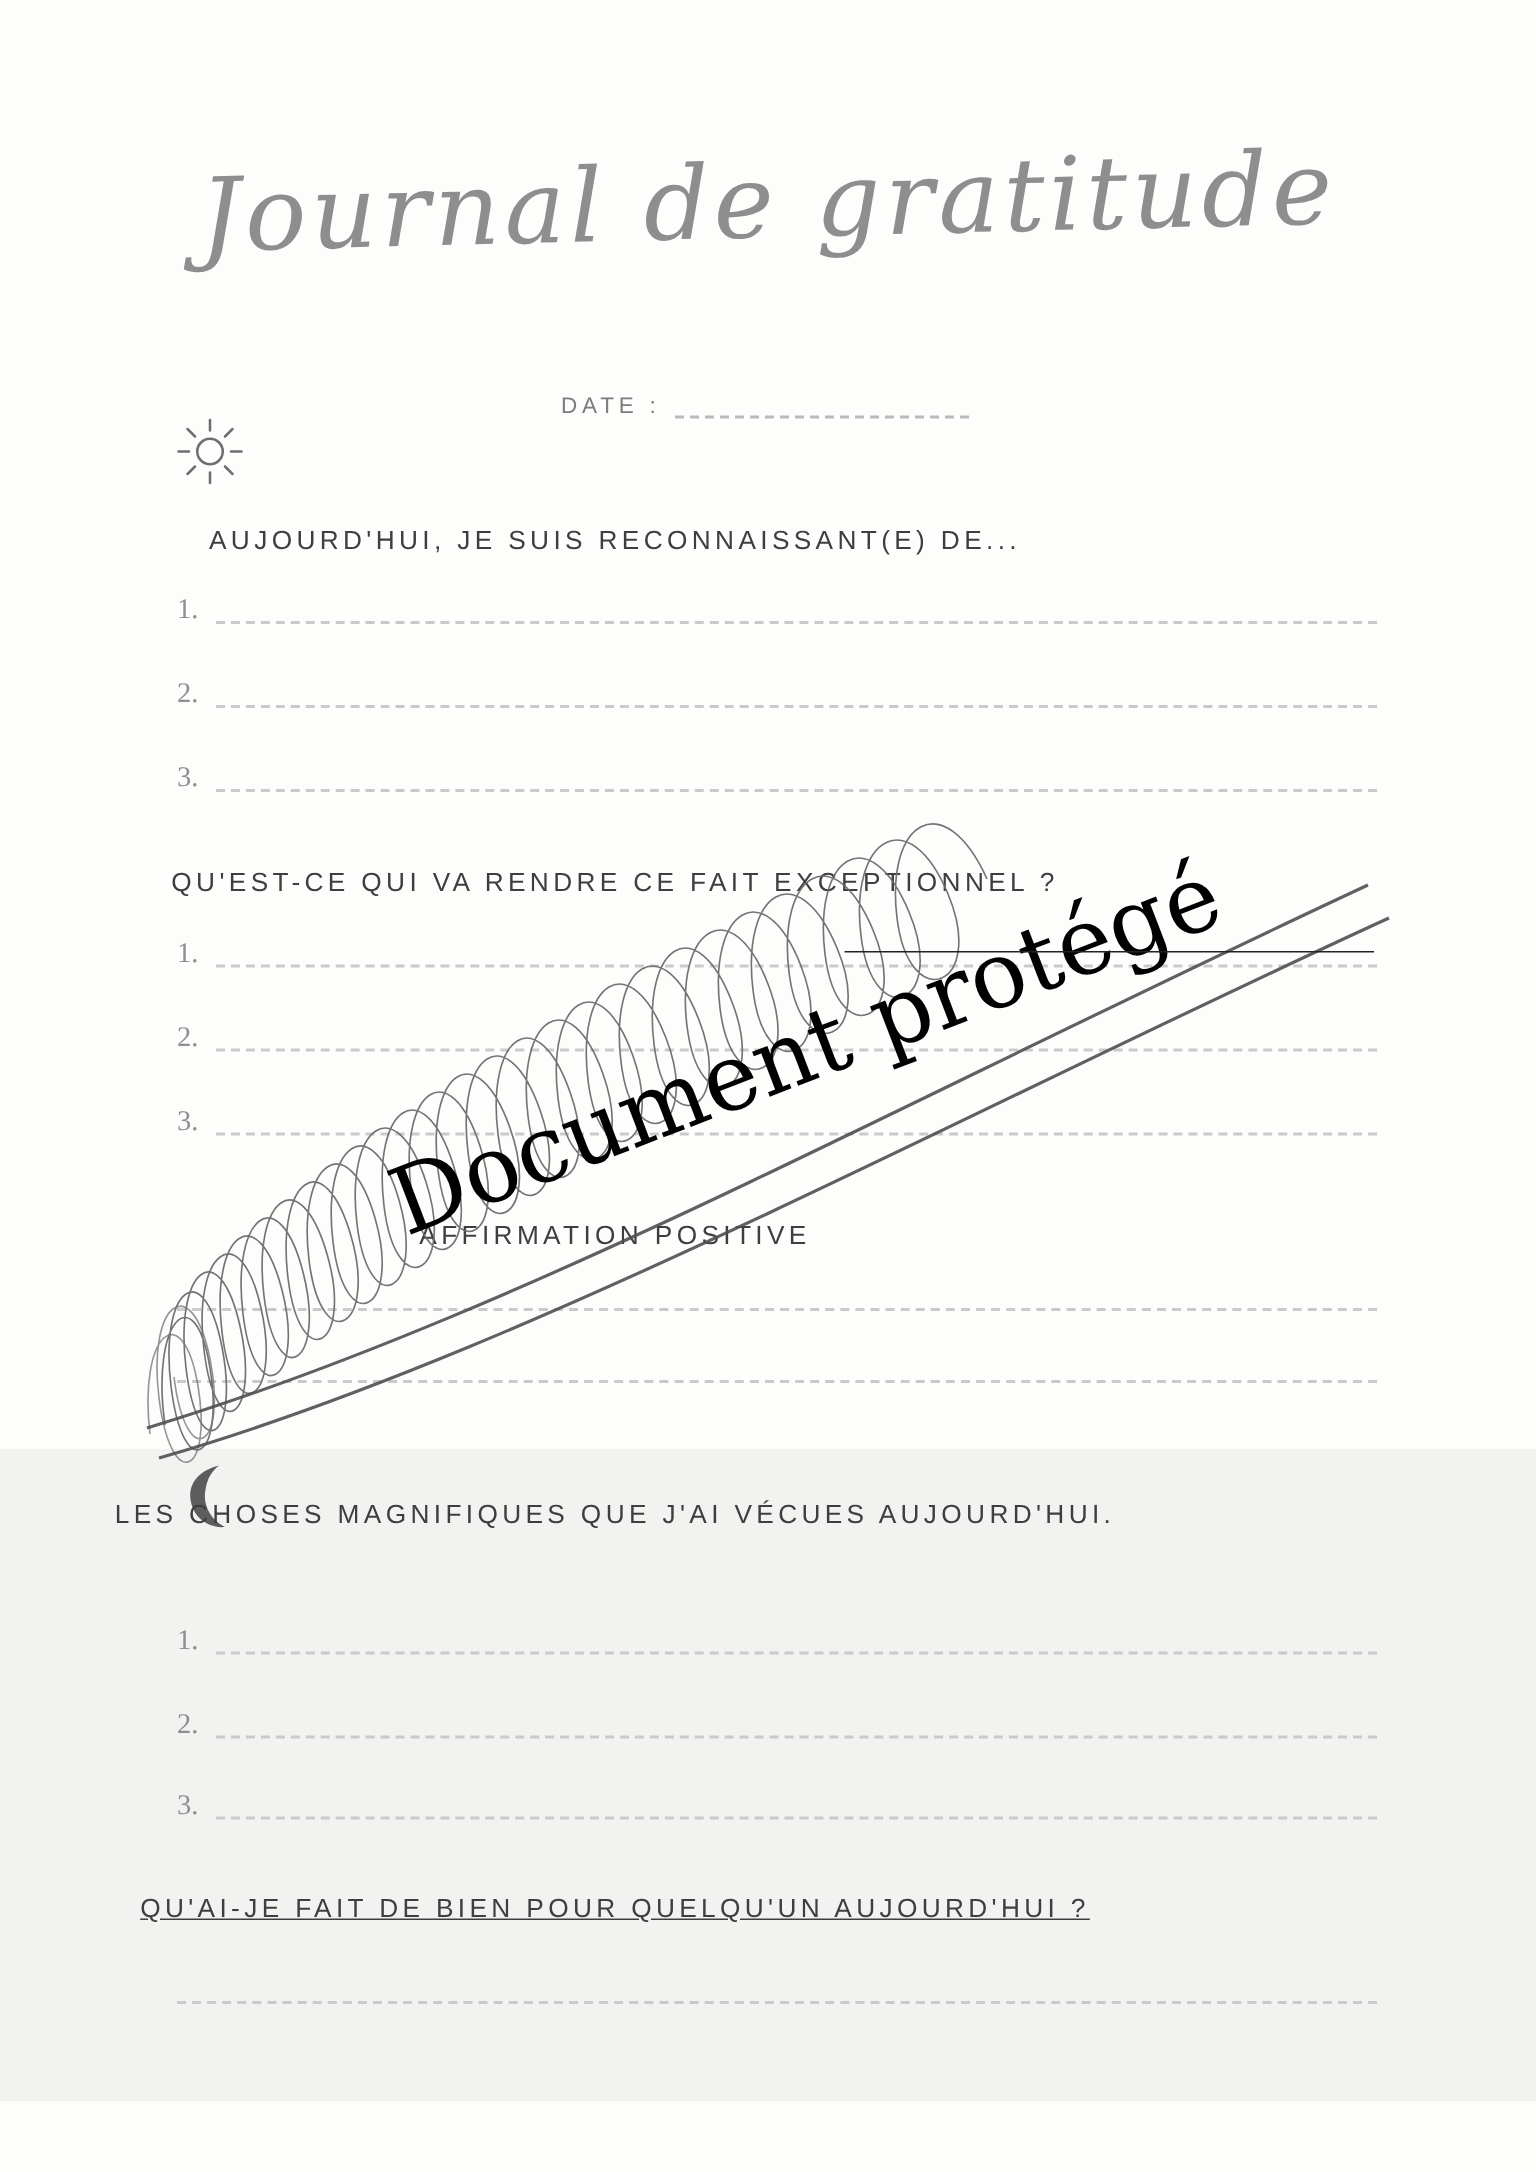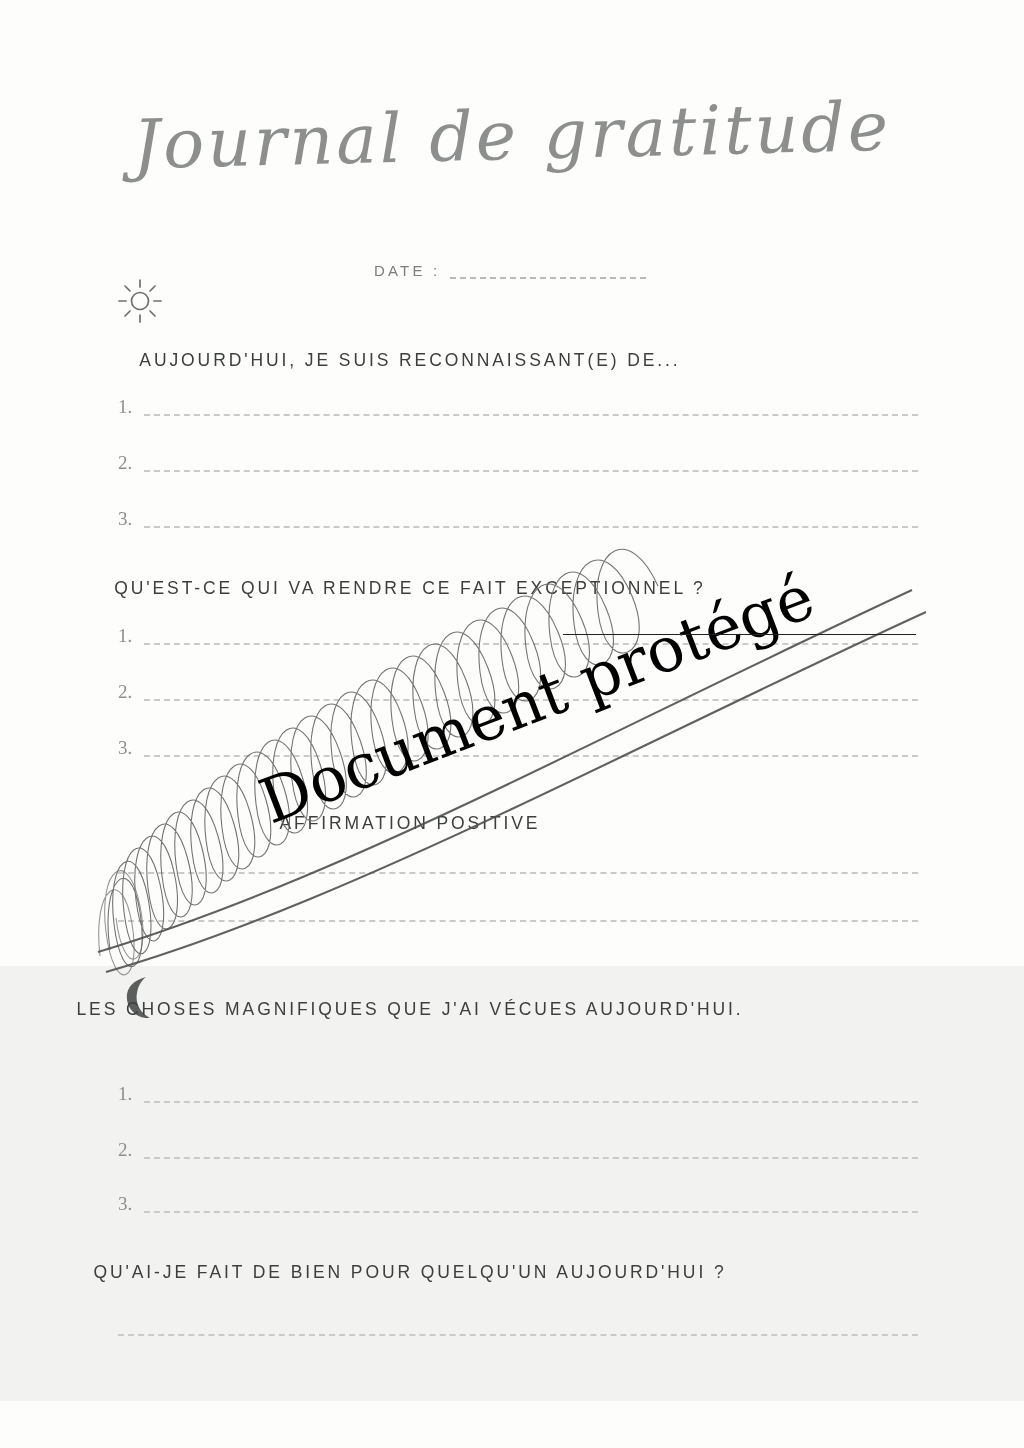--- a/index.html
+++ b/index.html
@@ -102,21 +102,21 @@
     text-align: center;
     font-size: 17.5px;
     letter-spacing: 2.9px;
     color: #3d3f3e;
     white-space: nowrap;
   }
   .h-grateful   { top: 350px; }
   .h-exception  { top: 578px; }
   .h-affirm     { top: 813px; }
   .h-evening    { top: 999px; }
-  .h-good       { top: 1262px; }
+  .h-good       { top: 1262px; text-decoration: underline; }
 
   
   .num-line {
     position: absolute;
     left: 118px;
     width: 800px;
     height: 30px;
   }
   .num-line .num {
     position: absolute;

